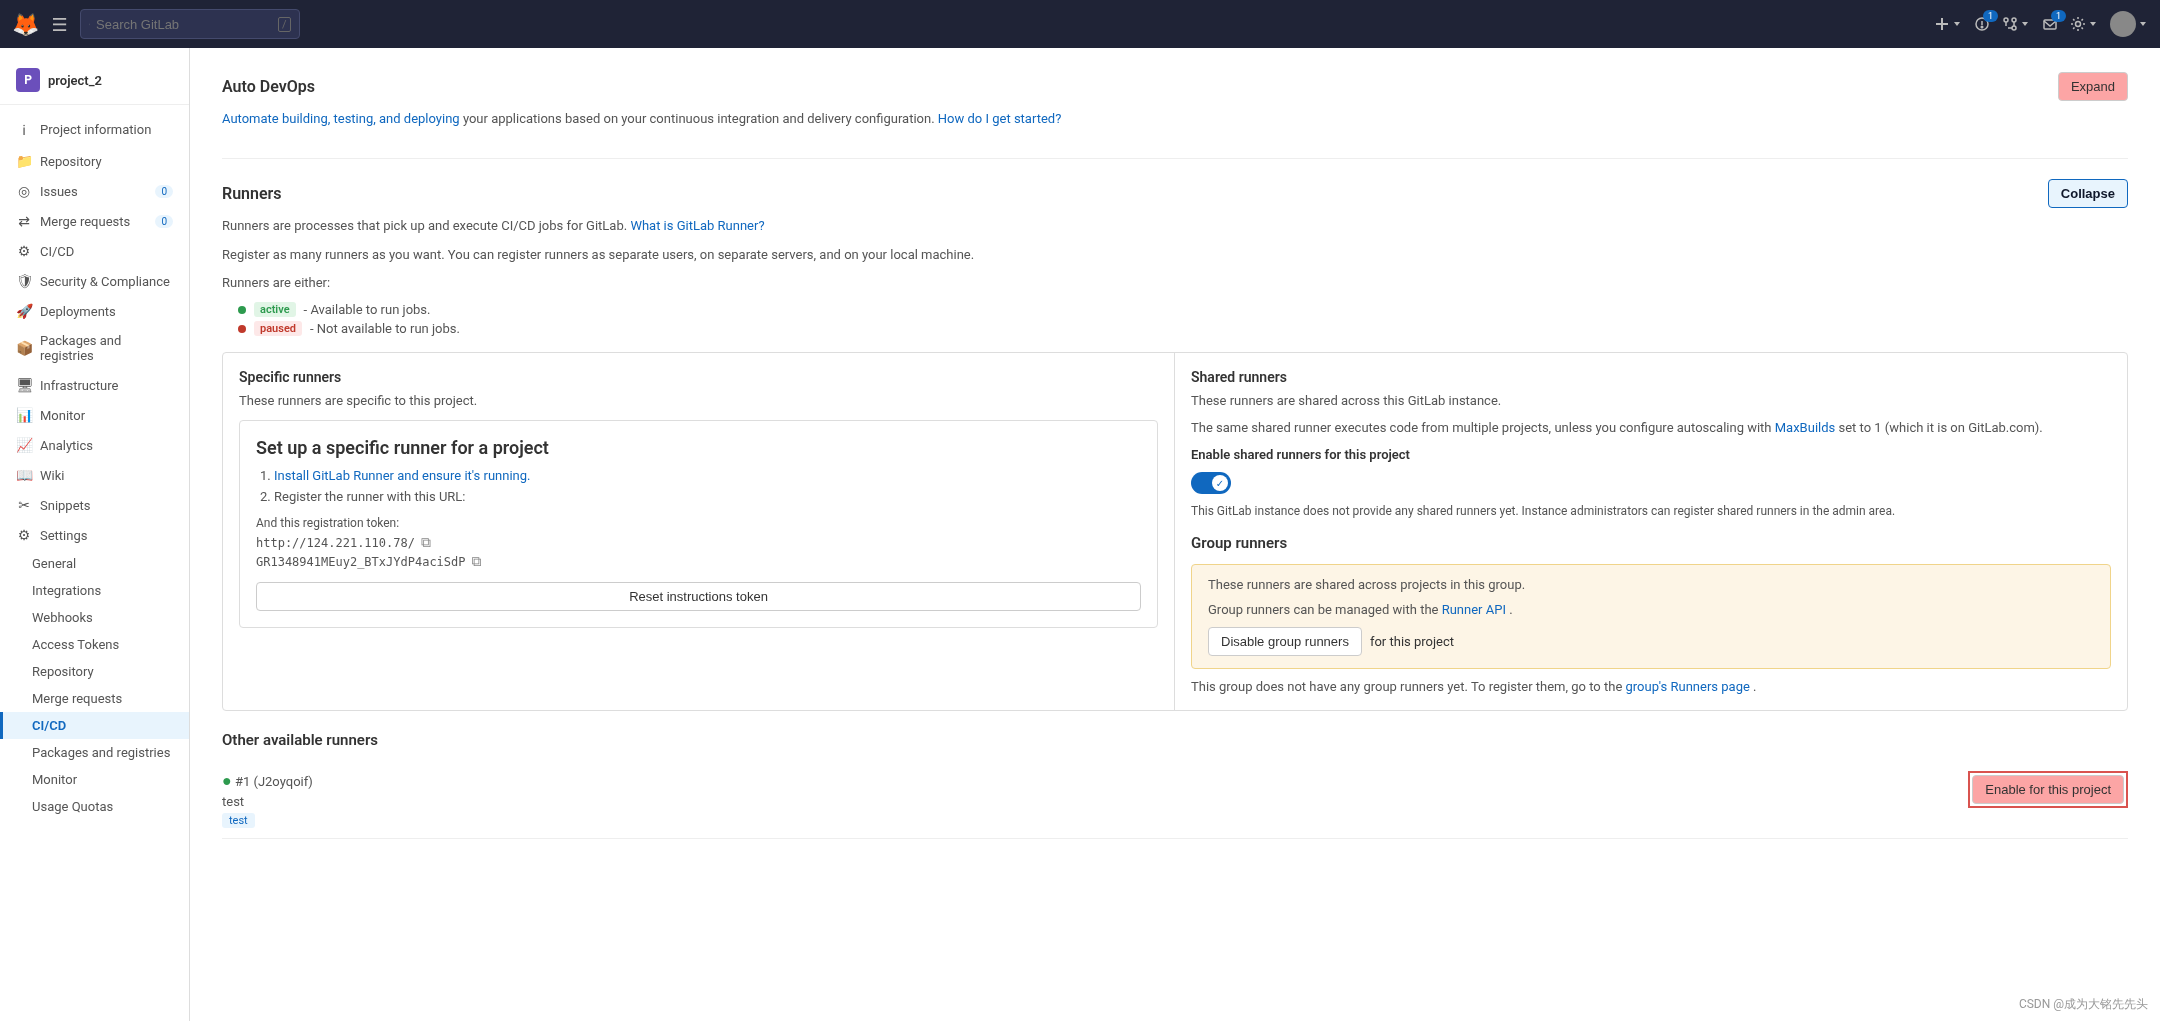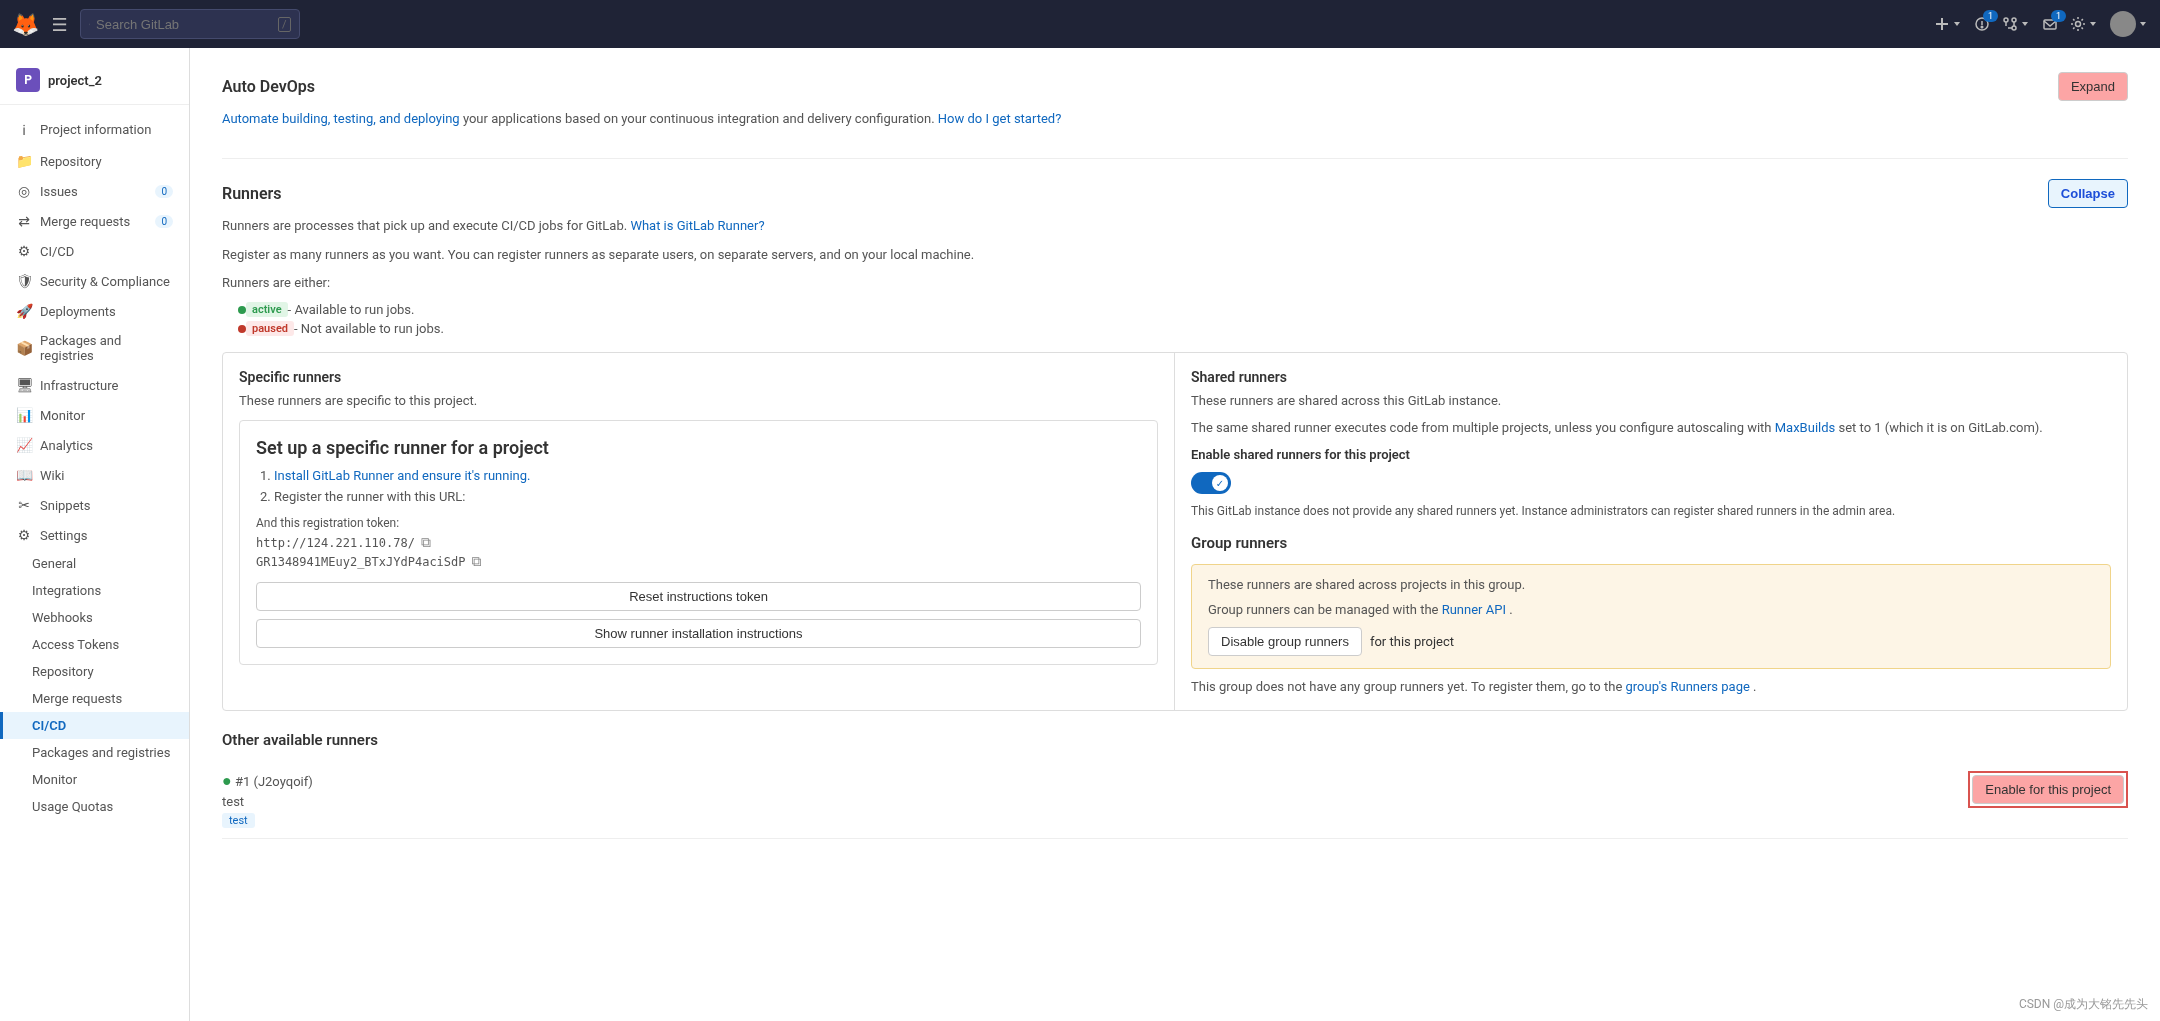--- a/index.html
+++ b/index.html
@@ -267,20 +267,21 @@
       border-radius: 3px;
       padding: 1px 6px;
       font-size: 11px;
       font-weight: 600;
       display: inline-block;
     }
     .bullet-list { list-style: none; padding-left: 0; }
     .bullet-list li {
       display: flex;
       align-items: center;
+      gap: 8px;
       margin-bottom: 4px;
       font-size: 13px;
       color: #555;
     }
     .bullet-dot {
       width: 8px;
       height: 8px;
       border-radius: 50%;
       display: inline-block;
       flex-shrink: 0;
@@ -504,21 +505,21 @@
       <p class="section-desc">
         <a class="link">Automate building, testing, and deploying</a>
         <span> your applications based on your continuous integration and delivery configuration.</span>
         <a class="link">How do I get started?</a>
       </p>
     </div>
 
     <div class="section">
       <div class="section-header">
         <h2 class="section-title">Runners</h2>
-        <button class="btn" style="background:#e8f4fd;border-color:#1068bf;color:#1d4ed8;font-weight:600;">Collapse</button>
+        <button class="btn" style="background:#e8f4fd;border-color:#1068bf;color:#0f172a;font-weight:600;">Collapse</button>
       </div>
       <p class="section-desc">
         <span>Runners are processes that pick up and execute CI/CD jobs for GitLab.</span>
         <a class="link">What is GitLab Runner?</a>
       </p>
       <p class="section-desc">Register as many runners as you want. You can register runners as separate users, on separate servers, and on your local machine.</p>
       <p class="section-desc">Runners are either:</p>
       <ul class="bullet-list" style="margin: 8px 0 16px 16px;">
         <li>
           <span class="bullet-dot" style="background:#2d9a4e;"></span>
@@ -552,21 +553,20 @@
                 <span class="token-code">http://124.221.110.78/</span>
                 <span class="token-copy">⧉</span>
               </div>
               <div class="token-row">
                 <span class="token-code">GR1348941MEuy2_BTxJYdP4aciSdP</span>
                 <span class="token-copy">⧉</span>
               </div>
             </div>
             <div class="btn-group">
               <button class="btn btn-outlined">Reset instructions token</button>
-              <button class="btn btn-outlined">Show runner installation instructions</button>
             </div>
           </div>
         </div>
 
         <div style="padding:16px;">
           <div class="runners-col-title">Shared runners</div>
           <div class="runners-col-desc">These runners are shared across this GitLab instance.</div>
           <div class="runners-col-desc">
             <span>The same shared runner executes code from multiple projects, unless you configure autoscaling with</span>
             <a class="link">MaxBuilds</a>

